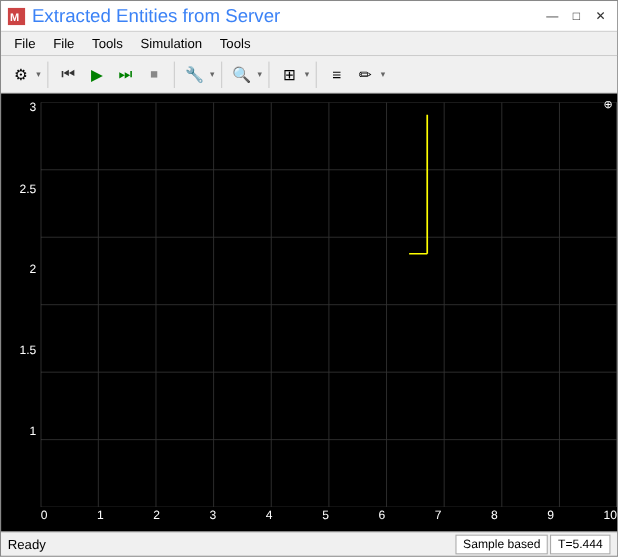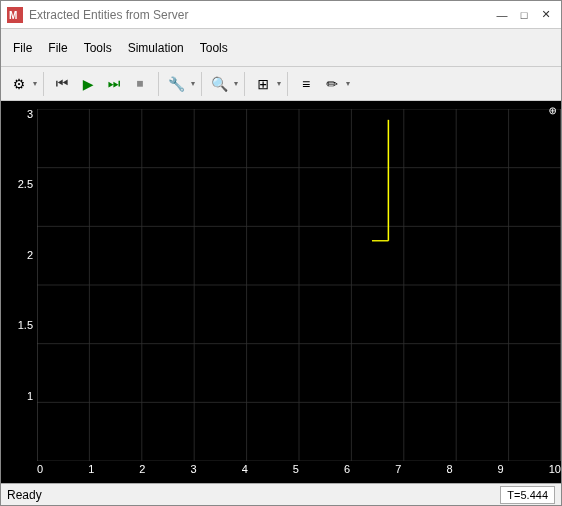--- a/index.html
+++ b/index.html
@@ -31,23 +31,23 @@
     .title-left {
       display: flex;
       align-items: center;
       gap: 6px;
     }
     .title-icon {
       width: 16px;
       height: 16px;
     }
     .title-text {
-      font-size: 12px;
+      font-size: 17px;
       font-weight: normal;
-      color: #737373;
+      color: #3b82f6;
     }
     .window-controls {
       display: flex;
       gap: 4px;
     }
     .win-btn {
       width: 18px;
       height: 18px;
       display: flex;
       align-items: center;
@@ -57,21 +57,21 @@
       color: #333;
       background: none;
       border: none;
       padding: 0;
     }
     .menu-bar {
       display: flex;
       background: #f0f0f0;
       border-bottom: 1px solid #ccc;
       padding: 2px 4px;
-      height: 38px;
+      height: 22px;
       align-items: center;
     }
     .menu-item {
       padding: 2px 8px;
       font-size: 12px;
       cursor: pointer;
       color: #000;
     }
     .toolbar {
       display: flex;
@@ -332,16 +332,17 @@
             <span>10</span>
           </div>
         </div>
       </div>
     </div>
   </div>
 
   <div class="status-bar">
     <span class="status-left">Ready</span>
     <div class="status-right">
+      <span class="status-badge">Sample based</span>
       <span class="status-badge">T=5.444</span>
     </div>
   </div>
 </div>
 
 </body></html>

